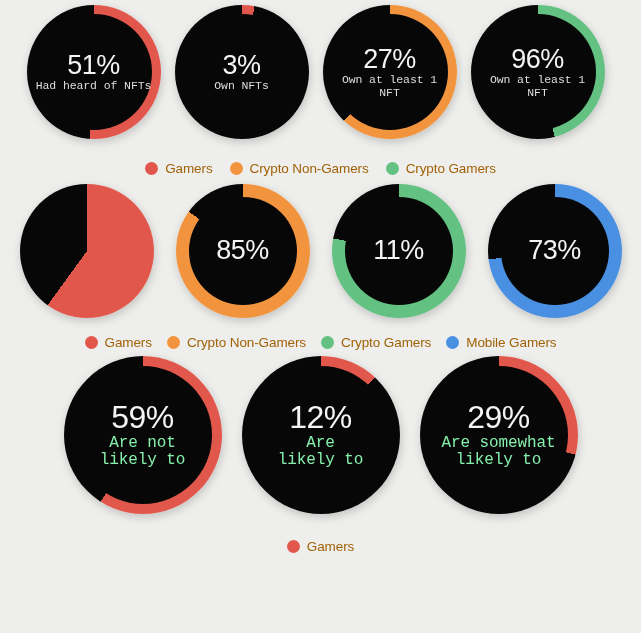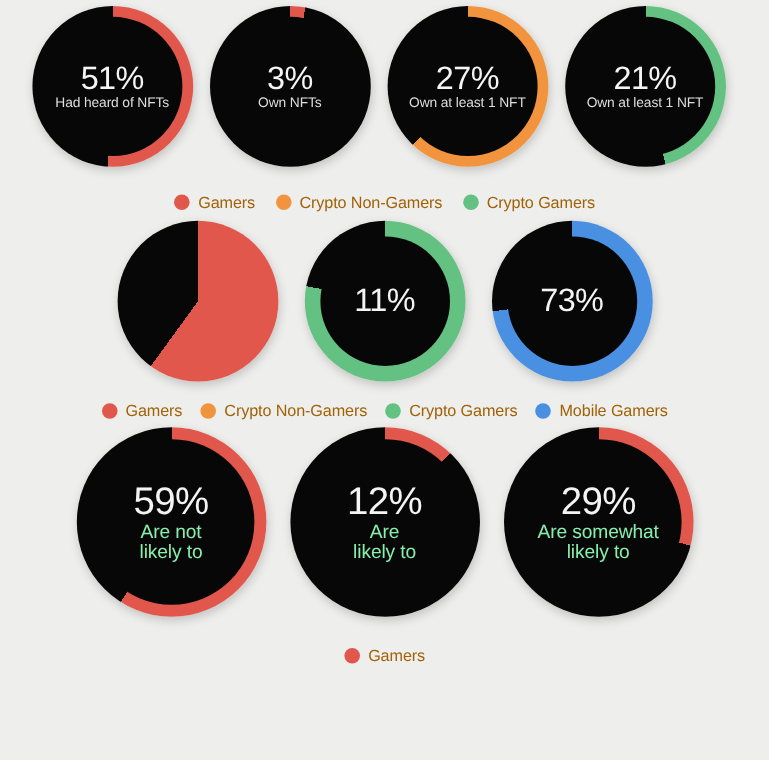--- a/index.html
+++ b/index.html
@@ -64,20 +64,21 @@
     font-weight: 300;
     letter-spacing: -0.5px;
     color: #f4f4f4;
   }
   .caption {
     color: #dedede;
     font-weight: 400;
     margin-top: 0;
     white-space: pre-line;
     letter-spacing: -0.1px;
+    font-family: Liberation Mono, monospace;
   }
 
   
   .row-1 .donut { width: 134px; height: 134px; }
   .row-1 .hole  { inset: 9px; }
   .row-1 .pct   { font-size: 27px; }
   .row-1 .caption { font-size: 11.5px; }
 
   .row-2 .donut { width: 134px; height: 134px; }
   .row-2 .hole  { inset: 13px; }
@@ -148,21 +149,21 @@
           <div class="hole">
             <div class="pct">27%</div>
             <div class="caption">Own at least 1 NFT</div>
           </div>
         </div>
       </div>
       <div class="donut-wrap">
         <div class="donut">
           <div class="ring" style="background: conic-gradient(rgb(99, 193, 129) 0deg, rgb(99, 193, 129) 165.6deg, rgb(7, 7, 7) 165.6deg, rgb(7, 7, 7) 360deg);"></div>
           <div class="hole">
-            <div class="pct">21%</div>
+            <div class="pct">96%</div>
             <div class="caption">Own at least 1 NFT</div>
           </div>
         </div>
       </div>
     </div>
   <div class="legend legend-1" id="row1-legend">
       <div class="legend-item">
         <span class="legend-dot" style="background: rgb(226, 87, 76);"></span>
         <span class="legend-label">Gamers</span>
       </div>
@@ -173,20 +174,29 @@
       <div class="legend-item">
         <span class="legend-dot" style="background: rgb(99, 193, 129);"></span>
         <span class="legend-label">Crypto Gamers</span>
       </div>
     </div>
 
   <div class="chart-row row-2" id="row2-charts">
       <div class="donut-wrap">
         <div class="donut">
           <div class="ring" style="background: conic-gradient(rgb(226, 87, 76) 0deg, rgb(226, 87, 76) 216deg, rgb(7, 7, 7) 216deg, rgb(7, 7, 7) 360deg);"></div>
+        </div>
+      </div>
+      <div class="donut-wrap">
+        <div class="donut">
+          <div class="ring" style="background: conic-gradient(rgb(242, 148, 62) 0deg, rgb(242, 148, 62) 306deg, rgb(7, 7, 7) 306deg, rgb(7, 7, 7) 360deg);"></div>
+          <div class="hole">
+            <div class="pct">85%</div>
+            <div class="caption"></div>
+          </div>
         </div>
       </div>
       <div class="donut-wrap">
         <div class="donut">
           <div class="ring" style="background: conic-gradient(rgb(99, 193, 129) 0deg, rgb(99, 193, 129) 280.8deg, rgb(7, 7, 7) 280.8deg, rgb(7, 7, 7) 360deg);"></div>
           <div class="hole">
             <div class="pct">11%</div>
             <div class="caption"></div>
           </div>
         </div>

